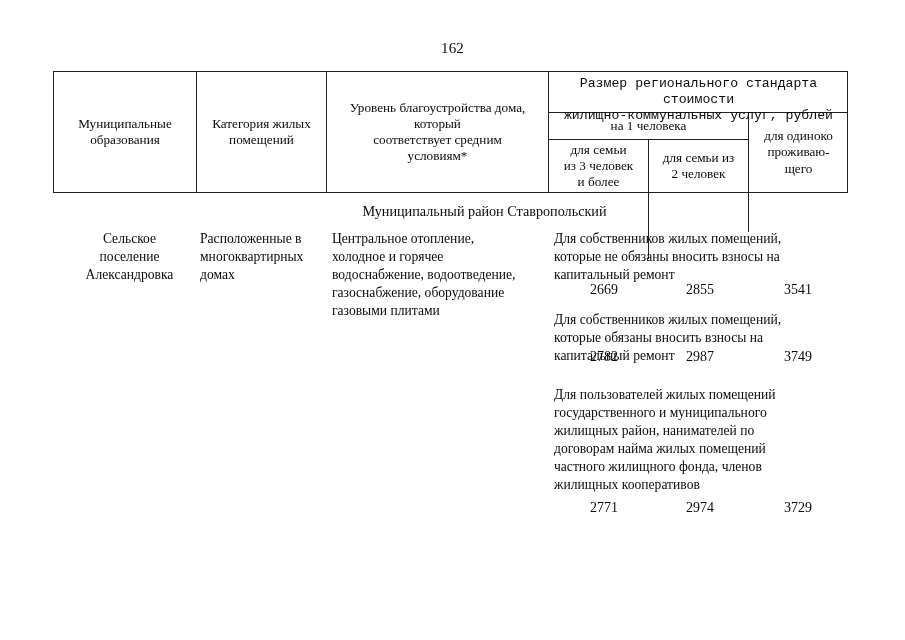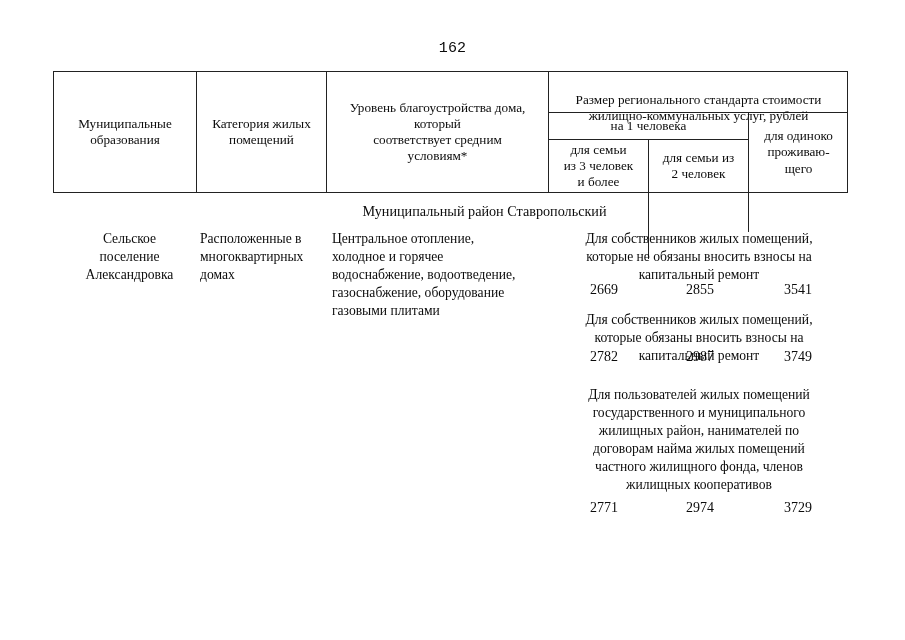--- a/index.html
+++ b/index.html
@@ -24,21 +24,20 @@
   }
 
   
   .page-number {
     position: absolute;
     left: 0; top: 40px;
     width: 905px;
     text-align: center;
     font-size: 15px;
     letter-spacing: 0.2px;
-    font-family: Liberation Mono, monospace;
   }
 
   
   .header-table {
     position: absolute;
     left: 53px;
     top: 71px;
     width: 795px;
     height: 122px;
     border: 1px solid #222;
@@ -91,21 +90,21 @@
   .col-cat    { left: 200px; top: 230px; width: 132px; }
   .col-level  { left: 332px; top: 230px; width: 222px; }
 
   .rblock {
     position: absolute;
     left: 554px;
     width: 290px;
     font-size: 13.6px;
     line-height: 1.33;
   }
-  .rblock .desc { display: block; text-align: center; }
+  .rblock .desc { display: block; }
 
   .nums {
     position: absolute;
     left: 554px;
     width: 294px;
     height: 18px;
     font-size: 14px;
   }
   .nums .n {
     position: absolute;
@@ -151,21 +150,21 @@
 
     <div class="hcell" style="left:273px;top:0;width:221px;height:120px;">
       <span>
         <span>Уровень благоустройства дома,</span>
         <span>который</span>
         <span>соответствует средним</span>
         <span>условиям*</span>
       </span>
     </div>
 
-    <div class="hcell" style="left:495px;top:16px;width:299px;height:40px;">
+    <div class="hcell" style="left:495px;top:8px;width:299px;height:40px;font-family:Liberation Mono, monospace;">
       <span>
         <span>Размер регионального стандарта стоимости</span>
         <span>жилищно-коммунальных услуг, рублей</span>
       </span>
     </div>
 
     <div class="hcell" style="left:495px;top:41px;width:199px;height:26px;">
       <span>на 1 человека</span>
     </div>
 

